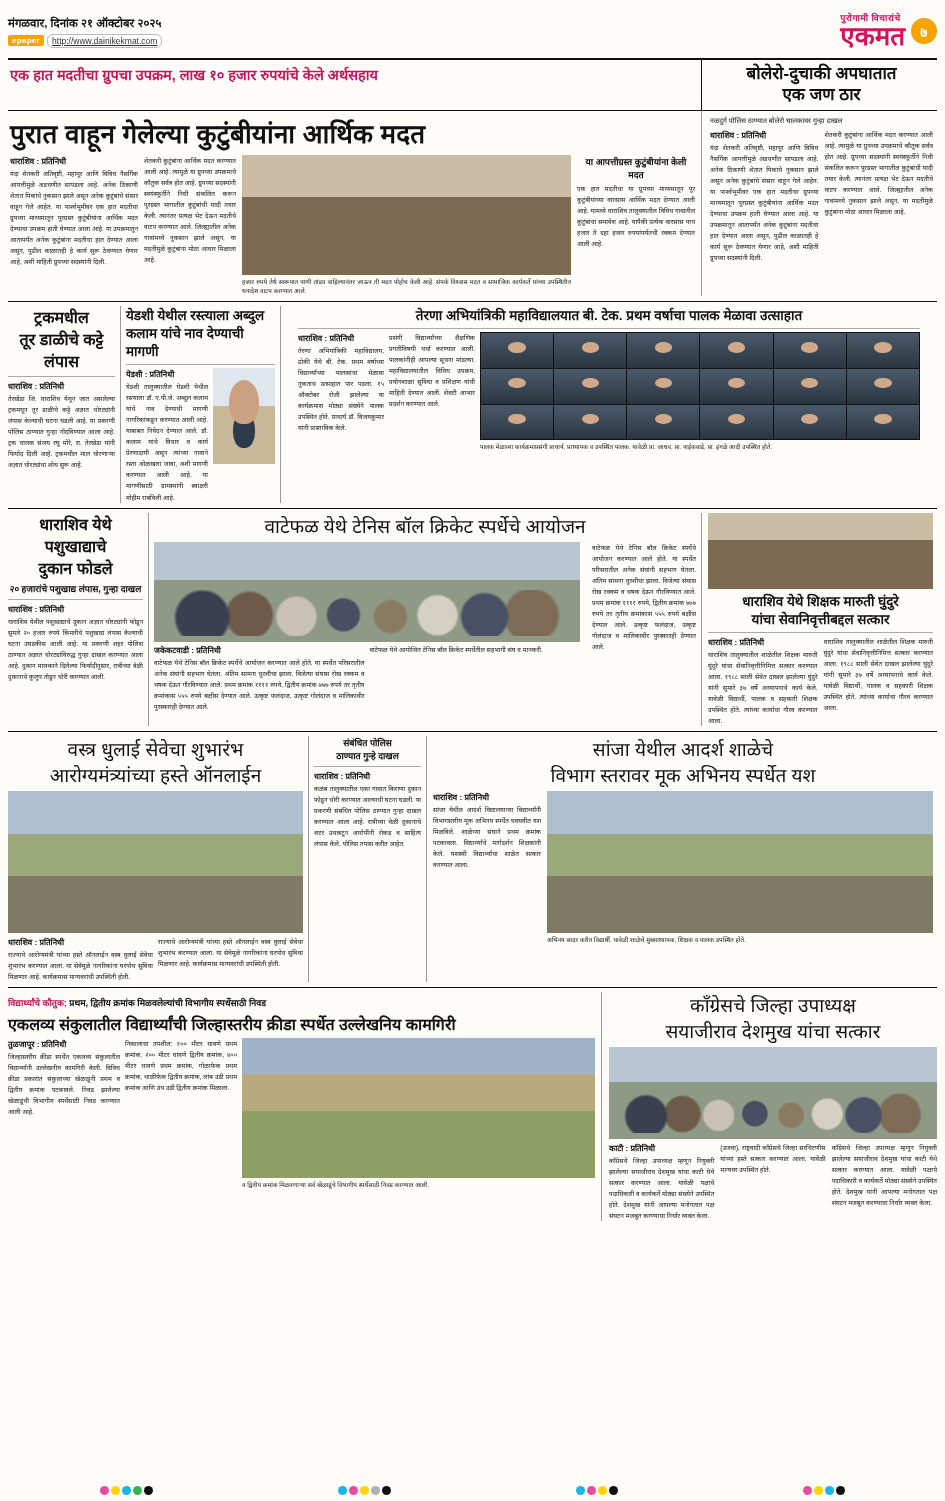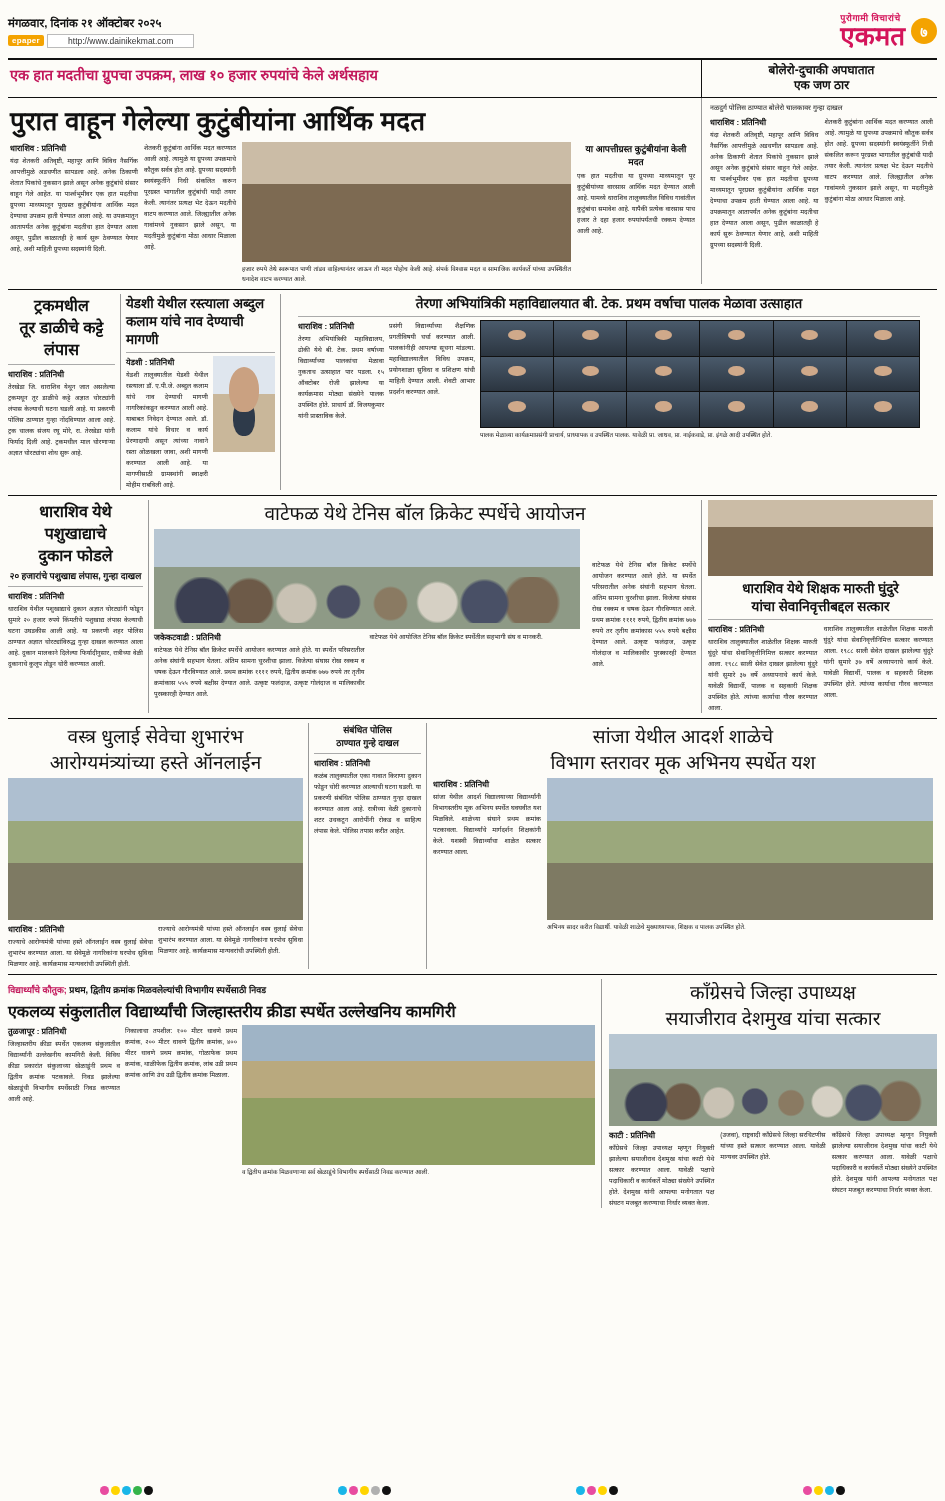--- a/index.html
+++ b/index.html
@@ -12,39 +12,39 @@
     overflow: hidden;
   }
   .page { position:relative; width:945px; height:1501px; padding: 6px 8px; }
 
   
   .masthead { display:flex; align-items:center; justify-content:space-between; height:54px; border-bottom:2px solid #111; padding-bottom:2px; }
   .mh-left { width:230px; }
   .mh-date { font-size:11.5px; font-weight:bold; }
   .mh-epaper { display:flex; align-items:center; gap:3px; margin-top:4px; }
   .epaper-badge { background:#f4a300; color:#fff; font-size:8px; font-weight:bold; padding:1px 4px; border-radius:2px; letter-spacing:.3px;}
-  .mh-url { font-size:8.5px; color:#333; border:1px solid #bbb; padding:1px 20px; border-radius:0; background:#fff; }
+  .mh-url { font-size:8.5px; color:#333; border:1px solid #bbb; padding:1px 4px; border-radius:6px; background:#fff;text-decoration:underline; }
   .mh-center { flex:1; display:flex; align-items:center; justify-content:center; gap:8px; }
   .logo-emblem { width:54px; height:34px; background:
       radial-gradient(circle at 30% 60%, #d0a062 0 8px, transparent 9px),
       radial-gradient(circle at 62% 55%, #b07c3a 0 9px, transparent 10px),
       linear-gradient(#e7d9c3,#cdb894);
       border-radius:4px; }
   .paper-title { font-size:34px; font-weight:bold; letter-spacing:1px; }
   .mh-right { width:190px; display:flex; align-items:center; justify-content:flex-end; gap:6px;}
   .ekmat { text-align:left; color:#d4145a; line-height:1; }
   .ekmat .small { font-size:9px; font-weight:bold; letter-spacing:.5px;}
   .ekmat .big { font-size:26px; font-weight:bold; }
   .pageno { width:26px; height:26px; border-radius:50%; background:#f4a300; color:#fff; font-size:14px; font-weight:bold; display:flex; align-items:center; justify-content:center;}
 
   
   .strap { display:flex; border-bottom:1.5px solid #111; }
   .strap-left { flex:1; padding:4px 4px 5px 2px; font-size:14.5px; font-weight:bold; color:#c2185b; }
   .strap-right { width:236px; border-left:1.5px solid #111; padding:3px 4px 4px 8px; }
-  .strap-right .l1 { font-size:12px; font-weight:bold; text-align:center; line-height:1.25;}
+  .strap-right .l1 { font-size:17px; font-weight:bold; text-align:center; line-height:1.25;}
 
   
   .rule-v { border-left:1px solid #999; }
   .hl-xl { font-size:26px; font-weight:bold; letter-spacing:.2px; }
   .hl-l { font-size:19px; font-weight:normal; }
   .hl-m { font-size:16px; font-weight:bold; }
   .hl-s { font-size:13.5px; font-weight:bold; }
   .byline { font-size:8px; font-weight:bold; }
   .body { font-size:6.4px; line-height:1.72; text-align:justify; color:#1a1a1a; hyphens:auto; }
   .kicker { font-size:9px; font-weight:bold; }
@@ -217,21 +217,21 @@
     <div style="width:140px; padding-right:5px;">
       <div class="hl-m center">धाराशिव येथे पशुखाद्याचे</div>
       <div class="hl-m center">दुकान फोडले</div>
       <div class="kicker center mt3">२० हजारांचे पशुखाद्य लंपास, गुन्हा दाखल</div>
       <div class="thin-h"></div>
       <div class="byline">धाराशिव : प्रतिनिधी</div>
       <div class="body mt2">धाराशिव येथील पशुखाद्याचे दुकान अज्ञात चोरट्यांनी फोडून सुमारे २० हजार रुपये किंमतीचे पशुखाद्य लंपास केल्याची घटना उघडकीस आली आहे. या प्रकरणी शहर पोलिस ठाण्यात अज्ञात चोरट्यांविरुद्ध गुन्हा दाखल करण्यात आला आहे. दुकान मालकाने दिलेल्या फिर्यादीनुसार, रात्रीच्या वेळी दुकानाचे कुलूप तोडून चोरी करण्यात आली.</div>
     </div>
     <div class="rule-v" style="flex:1; padding:0 5px;">
       <div class="hl-l center">वाटेफळ येथे टेनिस बॉल क्रिकेट स्पर्धेचे आयोजन</div>
-      <div class="flexrow mt3" style="gap:12px;align-items:center;">
+      <div class="flexrow mt3" style="gap:12px;">
         <div style="flex:1;">
           <div class="photo ph-people" style="height:100px;"></div>
           <div class="flexrow mt2" style="gap:5px;">
             <div style="flex:1;">
               <div class="byline">जकेकटवाडी : प्रतिनिधी</div>
               <div class="body mt2">वाटेफळ येथे टेनिस बॉल क्रिकेट स्पर्धेचे आयोजन करण्यात आले होते. या स्पर्धेत परिसरातील अनेक संघांनी सहभाग घेतला. अंतिम सामना चुरशीचा झाला. विजेत्या संघास रोख रक्कम व चषक देऊन गौरविण्यात आले. प्रथम क्रमांक ११११ रुपये, द्वितीय क्रमांक ७७७ रुपये तर तृतीय क्रमांकास ५५५ रुपये बक्षीस देण्यात आले. उत्कृष्ट फलंदाज, उत्कृष्ट गोलंदाज व मालिकावीर पुरस्कारही देण्यात आले.</div>
             </div>
             <div style="flex:1;">
               <div class="body">वाटेफळ येथे आयोजित टेनिस बॉल क्रिकेट स्पर्धेतील सहभागी संघ व मानकरी.</div>
             </div>

